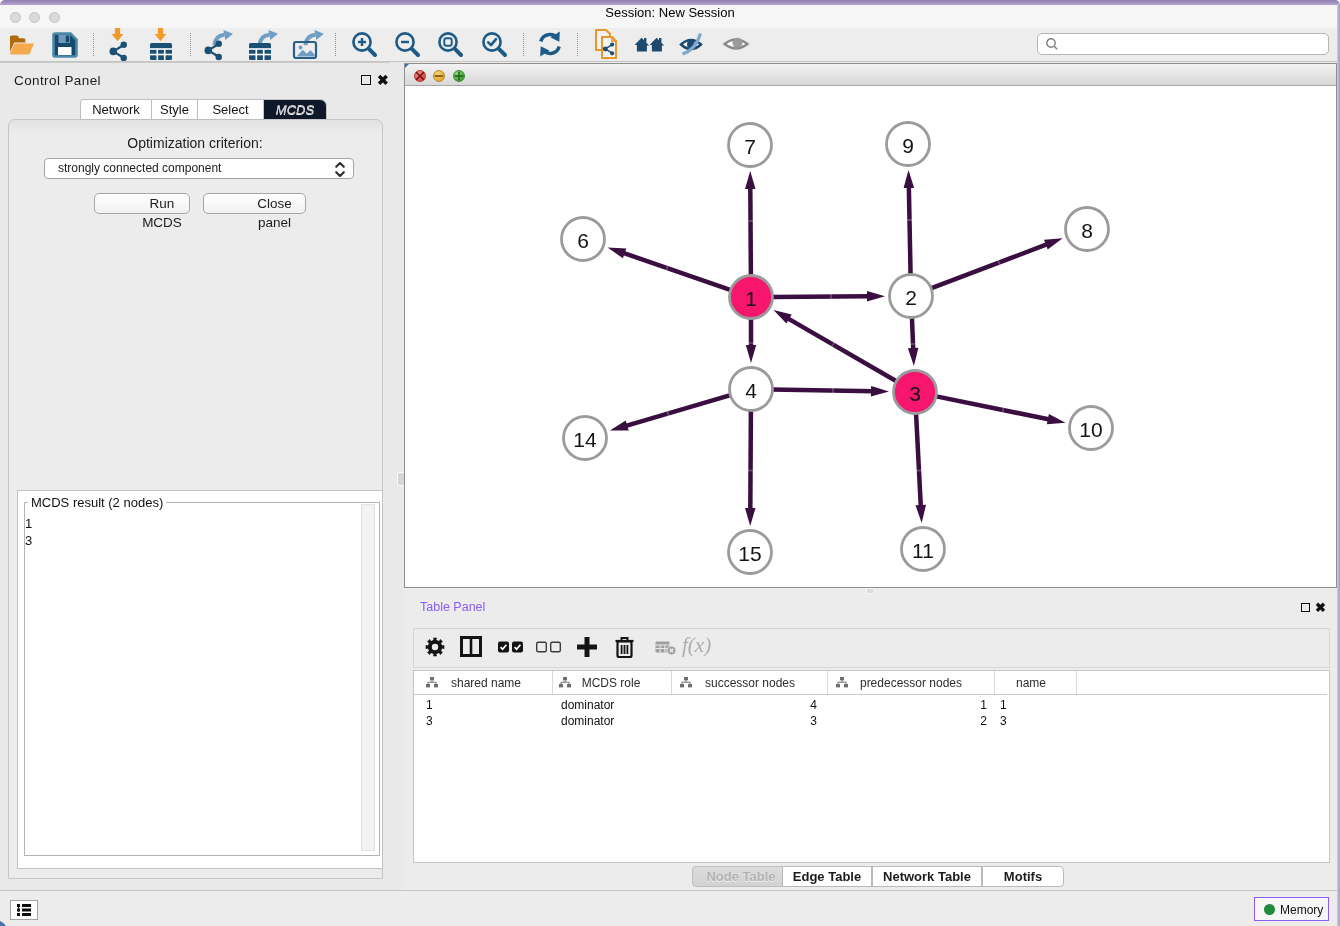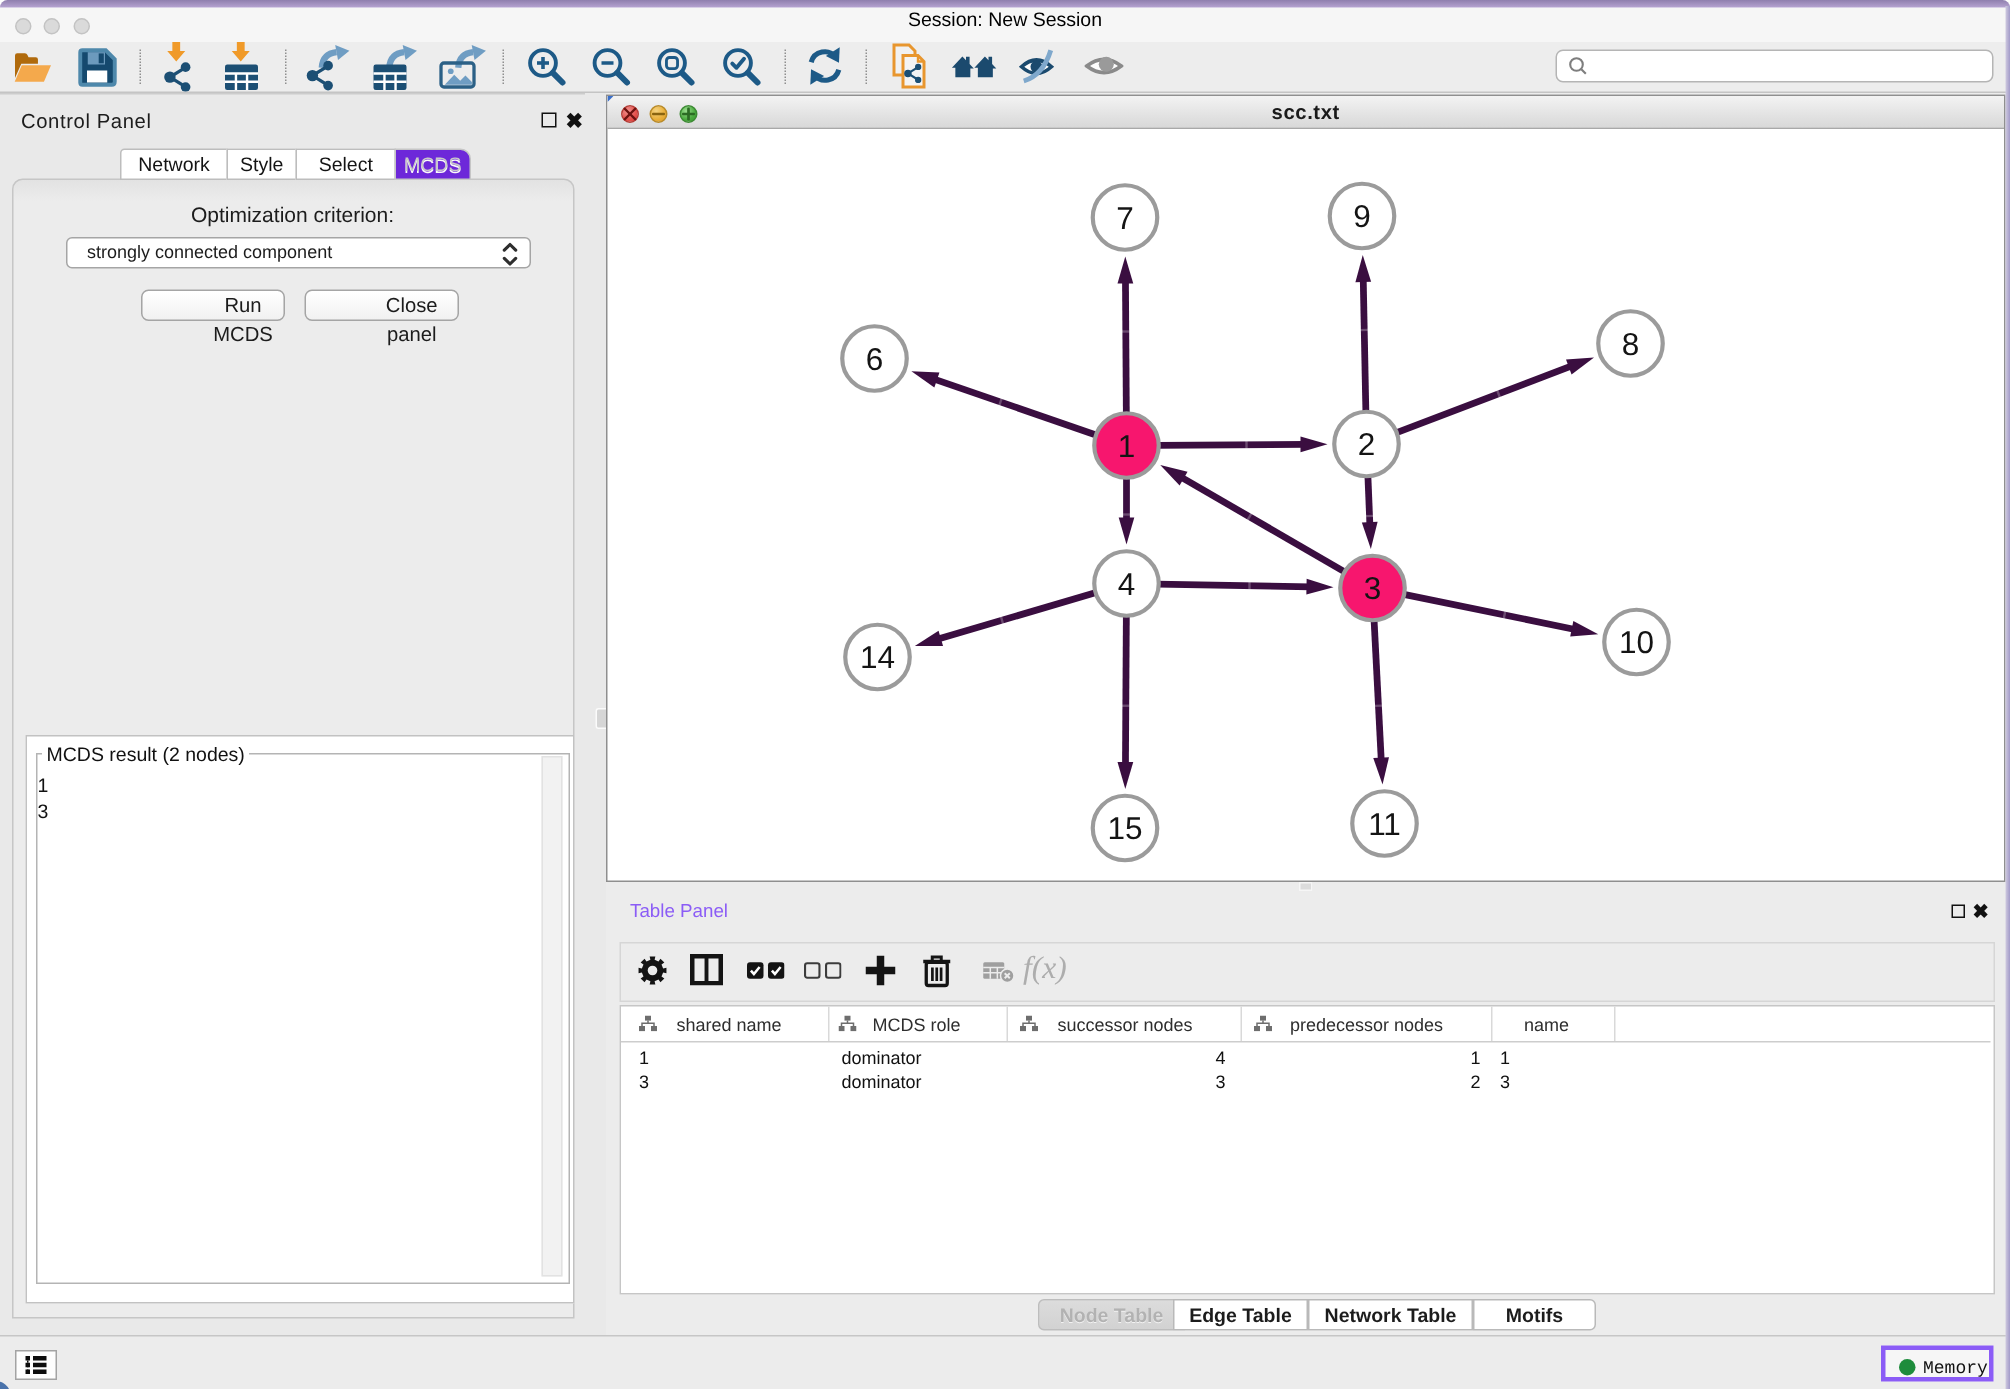--- a/index.html
+++ b/index.html
@@ -42,21 +42,21 @@
   #tp-toolbox{position:absolute;left:9px;top:34px;width:915px;height:38px;border:1px solid #d6d6d6;}
   #tp-table{position:absolute;left:9px;top:76px;width:915px;height:191px;background:#fff;border:1px solid #c6c6c6;}
   .thv{position:absolute;top:0;height:23px;width:0;border-left:1px solid #d9d9d9;}
   #tp-header{position:absolute;left:0;top:0;width:913px;height:23px;border-bottom:1px solid #cdcdcd;font-size:12px;color:#2e2e2e;}
   .hdrlbl{position:absolute;top:5px;text-align:center;}
   .cell{position:absolute;font-size:12px;color:#111;}
   .btab{position:absolute;top:272px;height:21px;background:#fff;border:1px solid #b9b9b9;box-sizing:border-box;font-size:13px;font-weight:bold;color:#1c1c1c;text-align:center;line-height:19px;}
   
   #statusbar{left:0;top:890px;width:1340px;height:36px;background:#ececec;border-top:1px solid #c6c6c6;box-sizing:border-box;}
   #listbtn{position:absolute;left:10px;top:9px;width:28px;height:20px;background:#fdfdfd;border:1px solid #a3a3a3;box-sizing:border-box;}
-  #membtn{position:absolute;left:1254px;top:6px;width:75px;height:24px;background:#f6f6f6;border:3px solid #8b5cf6;box-sizing:border-box;font-size:12px;color:#111;font-family:Liberation Mono, monospace;}
+  #membtn{position:absolute;left:1254px;top:6px;width:75px;height:24px;background:#f6f6f6;border:1px solid #8b5cf6;box-sizing:border-box;font-size:12px;color:#111;}
   
   #redge{left:1337px;top:4px;width:3px;height:922px;background:linear-gradient(90deg,#cfcae0,#a29ac8);}
 </style>
 </head>
 <body>
 <div id="app">
 
   <div class="abs" id="titlebar">
     <span class="tlight" style="left:10px;"></span>
     <span class="tlight" style="left:29px;"></span>
@@ -204,21 +204,21 @@
   </div>
 
   <div class="abs" id="cpanel">
     <div id="cp-title">Control Panel</div>
     <span class="floatbtn" style="left:361px;top:12px;"></span>
     <span class="closex" style="left:377px;top:11px;">✖</span>
     <div id="tabpanel"></div>
     <div class="cptab" style="left:80px;width:72px;border-radius:3px 0 0 0;">Network</div>
     <div class="cptab" style="left:151px;width:47px;">Style</div>
     <div class="cptab" style="left:197px;width:67px;">Select</div>
-    <div class="cptab" style="left:263px;width:51px;background:#6d28d9;border-color:#c6c6c6;border-radius:0 7px 0 0;color:#c8c8c8;text-shadow:0 1px 0 #fafafa;">MCDS</div>
+    <div class="cptab" style="left:263px;width:64px;background:#0f172a;border-color:#c6c6c6;border-radius:0 7px 0 0;color:#c8c8c8;text-shadow:0 1px 0 #fafafa;font-style:italic;">MCDS</div>
     <div id="optlabel">Optimization criterion:</div>
     <div id="cpselect">strongly connected component
       <svg width="12" height="17" viewBox="0 0 12 17" style="position:absolute;right:7px;top:2px;">
         <path d="M2.2 5.8 L6 2 L9.8 5.8" fill="none" stroke="#2e2e2e" stroke-width="2.1" stroke-linecap="round" stroke-linejoin="round"></path>
         <path d="M2.2 11.2 L6 15 L9.8 11.2" fill="none" stroke="#2e2e2e" stroke-width="2.1" stroke-linecap="round" stroke-linejoin="round"></path>
       </svg>
     </div>
     <div class="cpbtn" style="left:94px;width:96px;">Run MCDS</div>
     <div class="cpbtn" style="left:203px;width:103px;">Close panel</div>
     <div id="mcdsbox">
@@ -241,21 +241,20 @@
       <span class="mlight" style="left:48px;background:radial-gradient(circle at 35% 30%,#9add8e,#4aaa3e 60%,#3a9630);border:0.5px solid #3c8a33;"></span>
       <svg width="70" height="22" viewBox="0 0 70 22" style="position:absolute;left:0;top:1px;">
         <g stroke="#6d120f" stroke-width="1.6" stroke-linecap="round">
           <line x1="11.5" y1="7.5" x2="18.5" y2="14.5"></line>
             <line x1="18.5" y1="7.5" x2="11.5" y2="14.5"></line>
         </g>
         <line x1="30.5" y1="11" x2="37.5" y2="11" stroke="#8a6410" stroke-width="1.8" stroke-linecap="round"></line>
         <line x1="50.5" y1="11" x2="57.5" y2="11" stroke="#2c6b24" stroke-width="1.8" stroke-linecap="round"></line>
         <line x1="54" y1="7.5" x2="54" y2="14.5" stroke="#2c6b24" stroke-width="1.8" stroke-linecap="round"></line>
       </svg>
-      <div id="nettitletext">scc.txt</div>
     </div>
     <svg width="4" height="4" viewBox="0 0 4 4" style="position:absolute;left:0;top:0;">
         <path d="M0 0 L4 0 L0 4 Z" fill="#3a6fca"></path>
       </svg>
   </div>
 
   <svg id="graph" class="abs" style="left:404px;top:63px;" width="933" height="530" viewBox="0 0 933 530">
     <line x1="346.9" y1="213.5" x2="346.3" y2="123.0" stroke="#3a0e40" stroke-width="4.5"></line>
     <polygon points="346.2,108.0 351.5,126.0 341.0,126.0" fill="#3a0e40"></polygon>
     <line x1="343.9" y1="158.0" x2="349.1" y2="158.0" stroke="#ffffff" stroke-opacity="0.25" stroke-width="1.6"></line>

